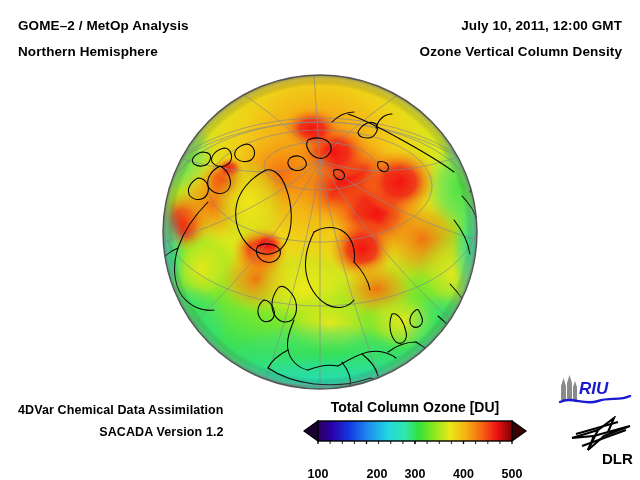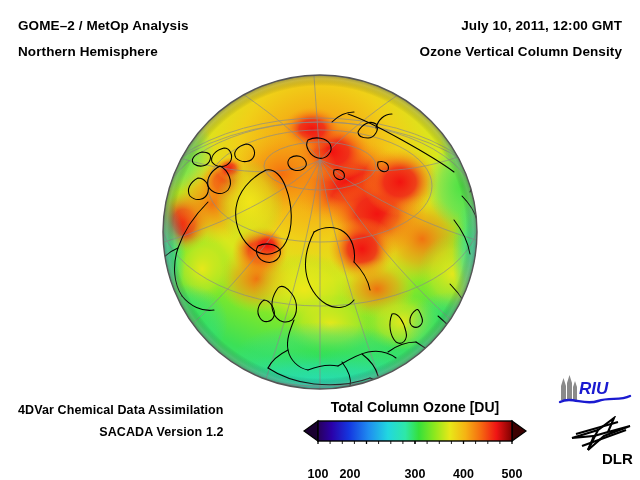--- a/index.html
+++ b/index.html
@@ -371,21 +371,21 @@
       <line x1="18" y1="23" x2="18" y2="26"></line>
       <line x1="66.5" y1="23" x2="66.5" y2="26"></line>
       <line x1="115" y1="23" x2="115" y2="26"></line>
       <line x1="163.5" y1="23" x2="163.5" y2="26"></line>
       <line x1="212" y1="23" x2="212" y2="26"></line>
     </g>
   </svg>
 
   <div id="cb-ticklabels">
     <span class="cb-ticklabel" style="left:18px">100</span>
-    <span class="cb-ticklabel" style="left:50px">200</span>
+    <span class="cb-ticklabel" style="left:77px">200</span>
     <span class="cb-ticklabel" style="left:115px">300</span>
     <span class="cb-ticklabel" style="left:163.5px">400</span>
     <span class="cb-ticklabel" style="left:212px">500</span>
   </div>
 </div>
 
 <div id="logo-riu">
 <svg width="74" height="34" viewBox="0 0 74 34">
 
   <g fill="#8a8a8a">

